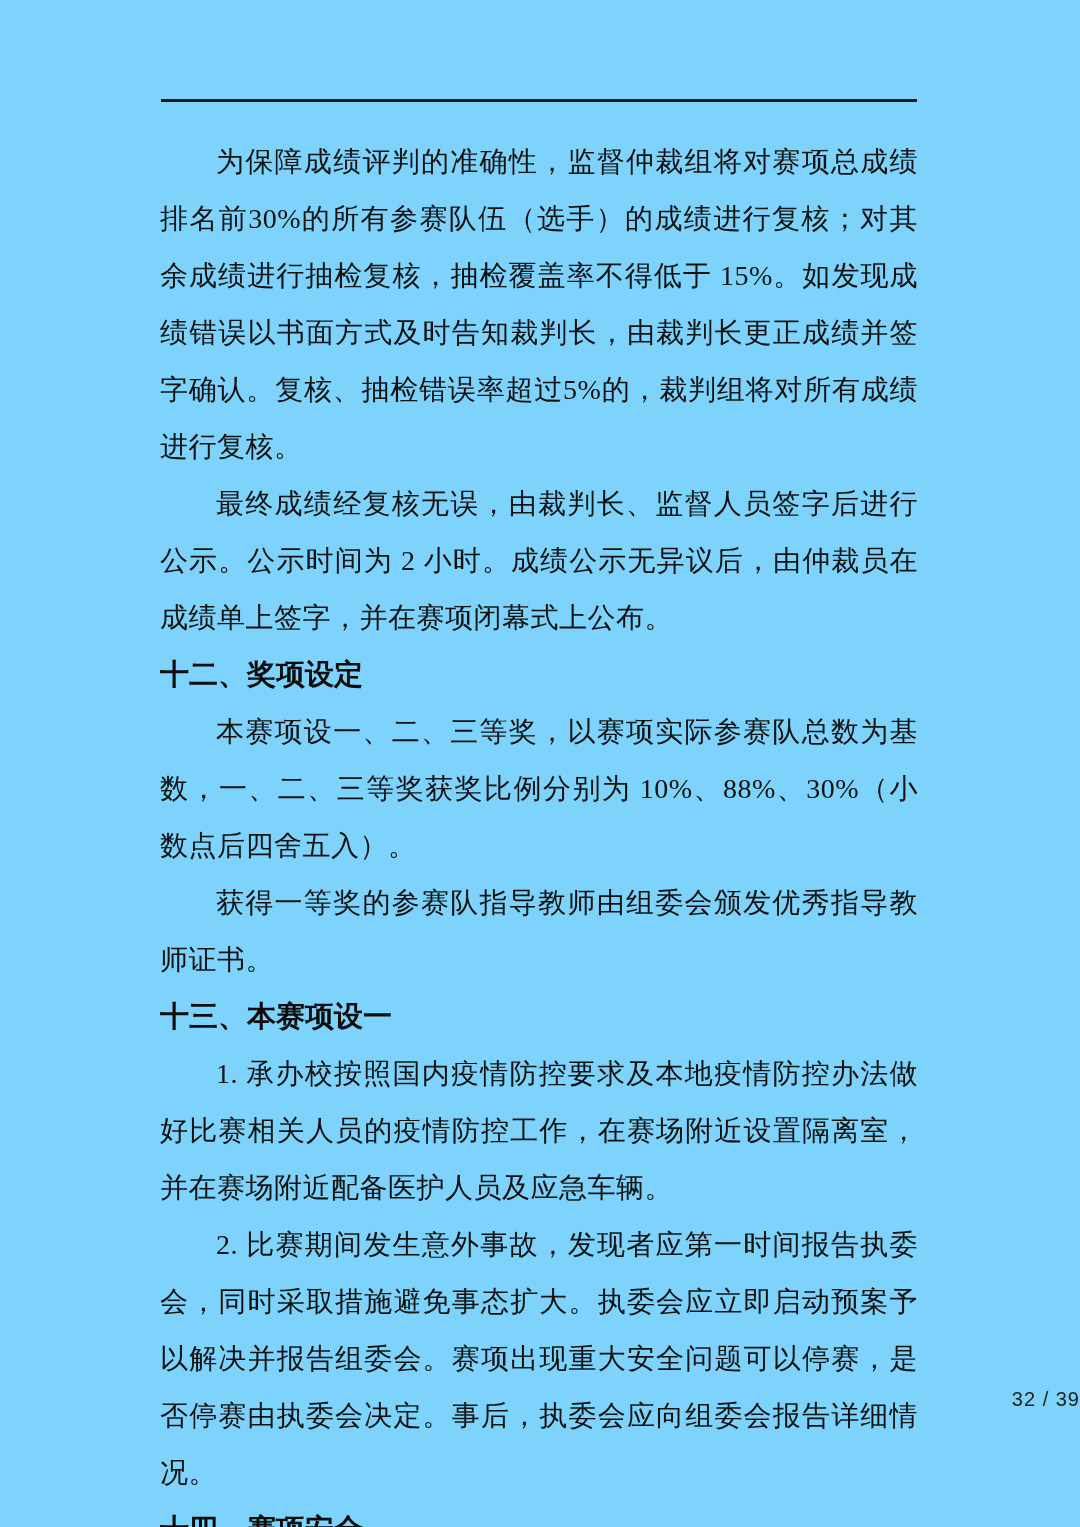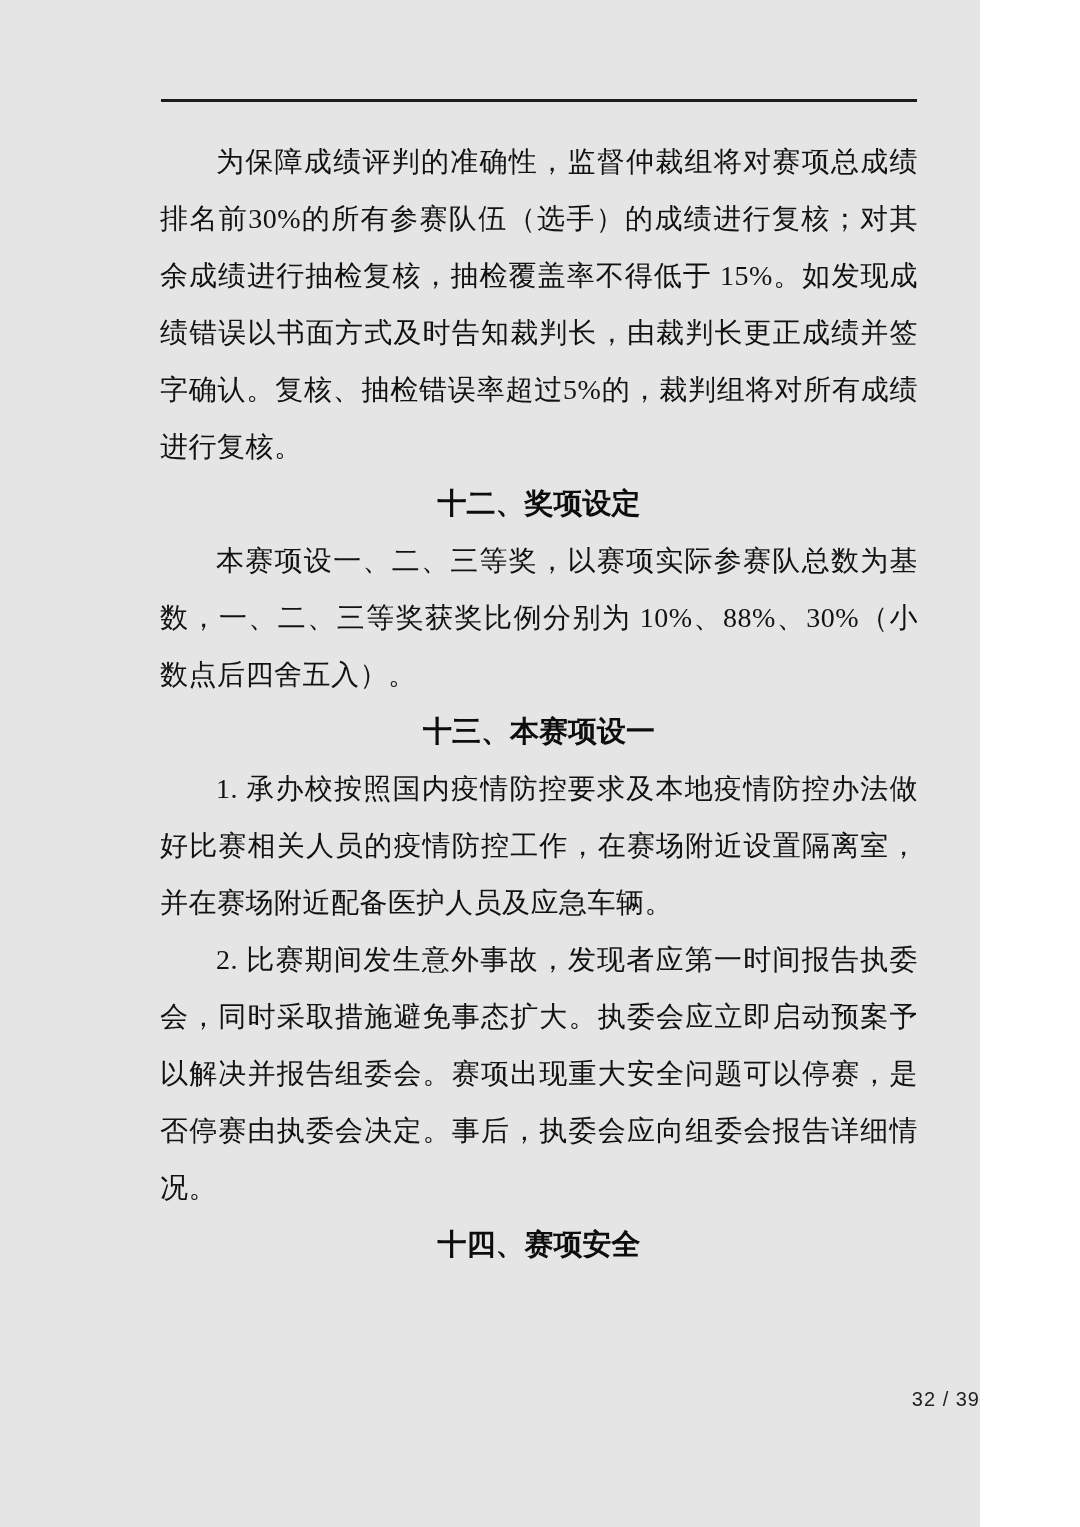--- a/index.html
+++ b/index.html
@@ -2,23 +2,23 @@
 <html lang="zh"><head>
 <meta charset="utf-8">
 <style>
   html, body {
     margin: 0;
     padding: 0;
     background: #ffffff;
   }
   .page {
     position: relative;
-    width: 980px;
+    width: 1080px;
     height: 1527px;
-    background: #e5e5e5;
+    background: #7dd3fc;
     color: #121212;
     font-family: "Liberation Serif", "DejaVu Serif", serif;
     overflow: hidden;
   }
   .header-rule {
     position: absolute;
     left: 161px;
     top: 99px;
     width: 756px;
     height: 3px;
@@ -37,21 +37,21 @@
     margin: 0;
     text-indent: 2em;
     letter-spacing: 0.5px;
   }
   .doc-body h2.section-heading {
     margin: 0;
     font-size: 29px;
     line-height: 57px;
     font-weight: bold;
     text-indent: 0;
-    text-align: center;
+    text-align: left;
     color: #0d0d0d;
     font-family: "Liberation Sans", "DejaVu Sans", sans-serif;
   }
   .footer {
     position: absolute;
     left: 0;
     right: 0;
     top: 1388px;
     text-align: right;
     font-family: "Liberation Sans", "DejaVu Sans", sans-serif;
@@ -62,22 +62,24 @@
 </style>
 </head>
 <body>
 
 <div class="page">
 
   <div class="header-rule"></div>
 
   <div class="doc-body">
     <p class="body-para">为保障成绩评判的准确性，监督仲裁组将对赛项总成绩排名前30%的所有参赛队伍（选手）的成绩进行复核；对其余成绩进行抽检复核，抽检覆盖率不得低于 15%。如发现成绩错误以书面方式及时告知裁判长，由裁判长更正成绩并签字确认。复核、抽检错误率超过5%的，裁判组将对所有成绩进行复核。</p>
+    <p class="body-para">最终成绩经复核无误，由裁判长、监督人员签字后进行公示。公示时间为 2 小时。成绩公示无异议后，由仲裁员在成绩单上签字，并在赛项闭幕式上公布。</p>
     <h2 class="section-heading">十二、奖项设定</h2>
     <p class="body-para">本赛项设一、二、三等奖，以赛项实际参赛队总数为基数，一、二、三等奖获奖比例分别为 10%、88%、30%（小数点后四舍五入）。</p>
+    <p class="body-para">获得一等奖的参赛队指导教师由组委会颁发优秀指导教师证书。</p>
     <h2 class="section-heading">十三、本赛项设一</h2>
     <p class="body-para">1. 承办校按照国内疫情防控要求及本地疫情防控办法做好比赛相关人员的疫情防控工作，在赛场附近设置隔离室，并在赛场附近配备医护人员及应急车辆。</p>
     <p class="body-para">2. 比赛期间发生意外事故，发现者应第一时间报告执委会，同时采取措施避免事态扩大。执委会应立即启动预案予以解决并报告组委会。赛项出现重大安全问题可以停赛，是否停赛由执委会决定。事后，执委会应向组委会报告详细情况。</p>
     <h2 class="section-heading">十四、赛项安全</h2>
 
   </div>
 
   <div class="footer">
     <span>32 / 39</span>
   </div>

